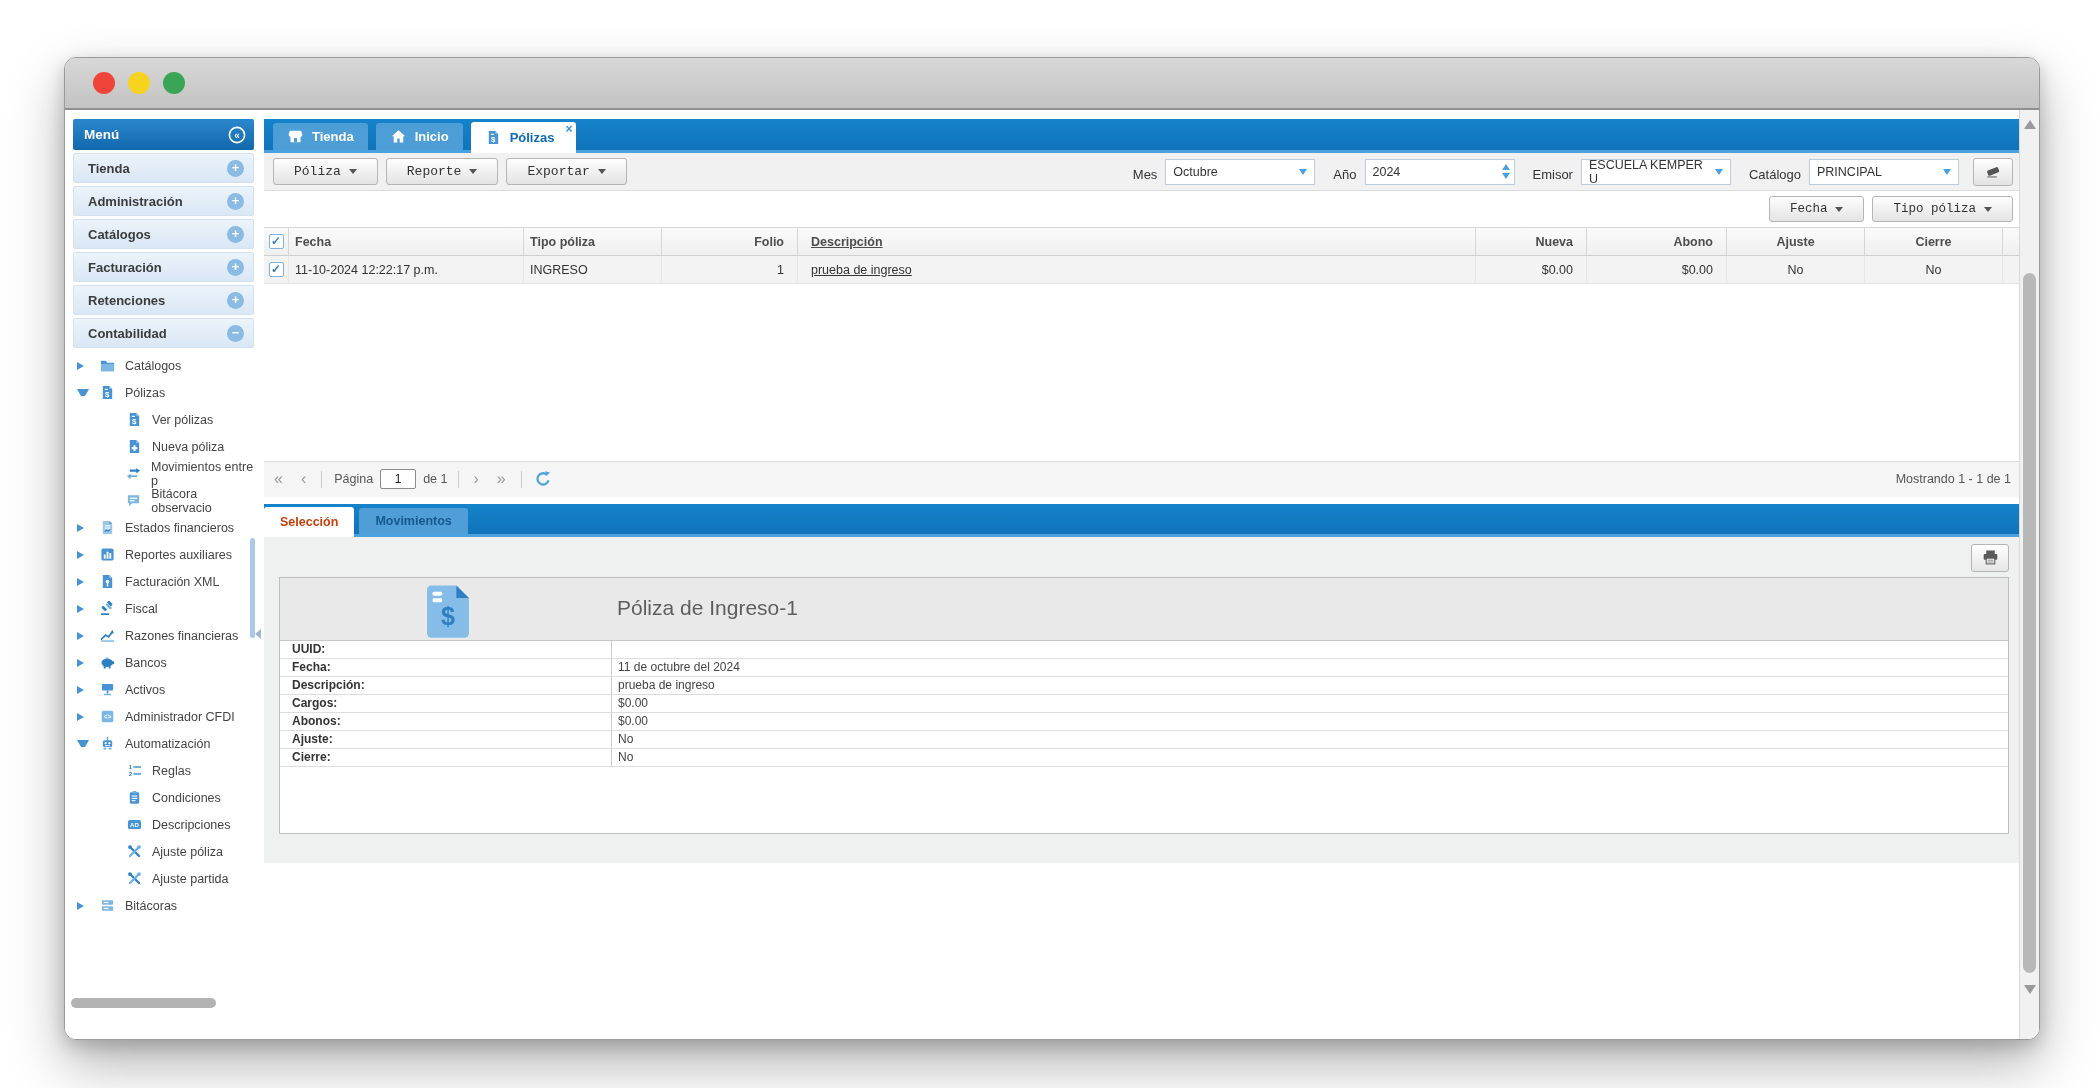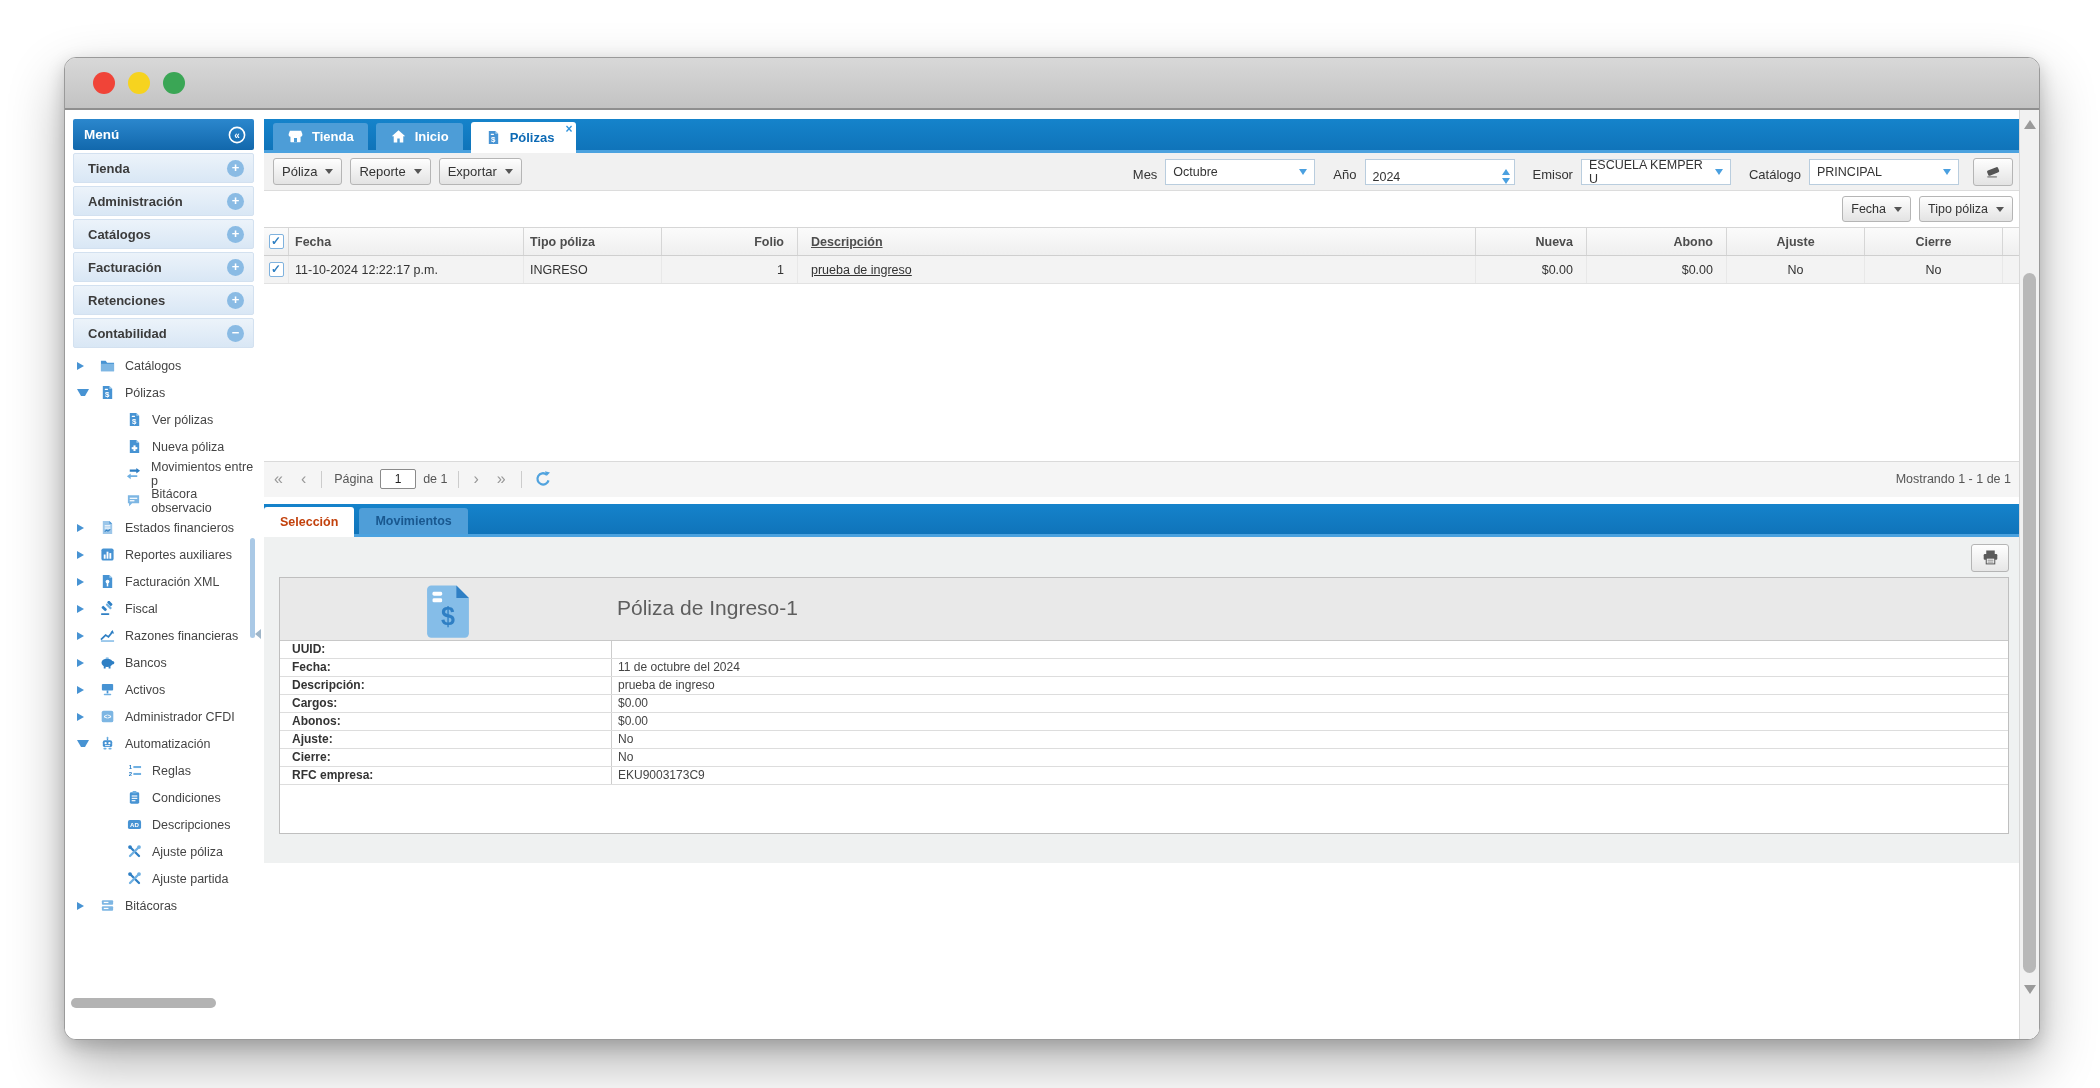--- a/index.html
+++ b/index.html
@@ -57,29 +57,29 @@
   .tabstrip::after{content:"";position:absolute;left:0;right:0;bottom:0;height:3px;background:#4ba2df;}
   .tab{position:relative;height:27px;margin-bottom:3px;margin-right:8px;background:#4d9dd7;border-radius:3px 3px 0 0;
     display:flex;align-items:center;padding:0 14px;color:#fff;font-weight:bold;font-size:13px;z-index:1;}
   .tab .t-ic{width:17px;height:15px;margin-right:8px;}
   .tab.active{height:31px;margin-bottom:0;background:#fff;color:#0d6ab5;z-index:2;padding-right:22px;}
   .tab-close{position:absolute;top:1px;right:4px;color:#2f93dc;font-size:12px;font-weight:bold;line-height:12px;}
 
   .toolbar{height:38px;flex:none;background:#f1f1f1;border-bottom:1px solid #dcdcdc;display:flex;align-items:center;
     padding:0 8px 0 9px;font-size:13px;color:#333;}
   .btn{height:27px;background:linear-gradient(#fefefe,#e3e3e3);border:1px solid #b5b5b5;border-radius:3px;
-    display:inline-flex;align-items:center;padding:0 8px;font-size:13px;color:#333;margin-right:8px;}
+    display:inline-flex;align-items:center;padding:0 20px;font-size:13px;color:#333;margin-right:8px;font-family:Liberation Mono, monospace;}
   .btn .caret{margin-left:8px;width:0;height:0;border-left:4px solid transparent;border-right:4px solid transparent;border-top:5px solid #555;}
   .filters{margin-left:auto;display:flex;align-items:center;}
   .f-label{margin:6px 8px 0 18px;color:#333;}
   .combo{width:150px;height:26px;background:#fff;border:1px solid #b9cdde;display:flex;align-items:center;
     padding:0 7px;font-size:12.5px;color:#333;}
   .combo .sp{flex:1;}
   .combo .caret-b{width:0;height:0;border-left:4.5px solid transparent;border-right:4.5px solid transparent;border-top:6px solid #4aa0e0;}
-  .spinner{width:150px;height:26px;background:#fff;border:1px solid #b9cdde;display:flex;align-items:flex-end;
+  .spinner{width:150px;height:26px;background:#fff;border:1px solid #b9cdde;display:flex;align-items:center;
     padding:0 4px 0 7px;font-size:12.5px;color:#333;}
   .spinner .sp{flex:1;}
   .spin-arrows{display:flex;flex-direction:column;gap:3px;align-items:center;}
   .tri-up{width:0;height:0;border-left:4.5px solid transparent;border-right:4.5px solid transparent;border-bottom:6px solid #4aa0e0;}
   .tri-dn{width:0;height:0;border-left:4.5px solid transparent;border-right:4.5px solid transparent;border-top:6px solid #4aa0e0;}
   .tool-ic-btn{width:40px;height:28px;background:linear-gradient(#fefefe,#e3e3e3);border:1px solid #b5b5b5;border-radius:3px;
     display:inline-flex;align-items:center;justify-content:center;margin-left:14px;}
   .tool-ic-btn .icon{width:17px;height:17px;}
 
   .sortrow{height:36px;flex:none;background:#fff;display:flex;align-items:center;justify-content:flex-end;padding-right:8px;}
@@ -621,24 +621,20 @@
     <span class="d-value">$0.00</span>
   </div>
                 <div class="d-row">
     <span class="d-label">Ajuste:</span>
     <span class="d-value">No</span>
   </div>
                 <div class="d-row">
     <span class="d-label">Cierre:</span>
     <span class="d-value">No</span>
   </div>
-                <div class="d-row">
-    <span class="d-label">RFC empresa:</span>
-    <span class="d-value">EKU9003173C9</span>
-  </div>
               </div>
           </div>
         </div>
 
         <div class="main-bottom"></div>
       </main>
 
       <div class="vscrollbar">
         <span class="vs-up"></span>
         <span class="vs-thumb"></span>

